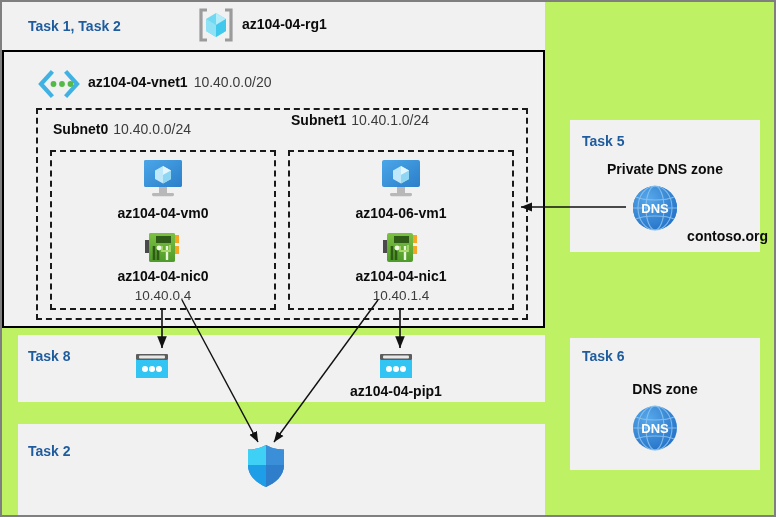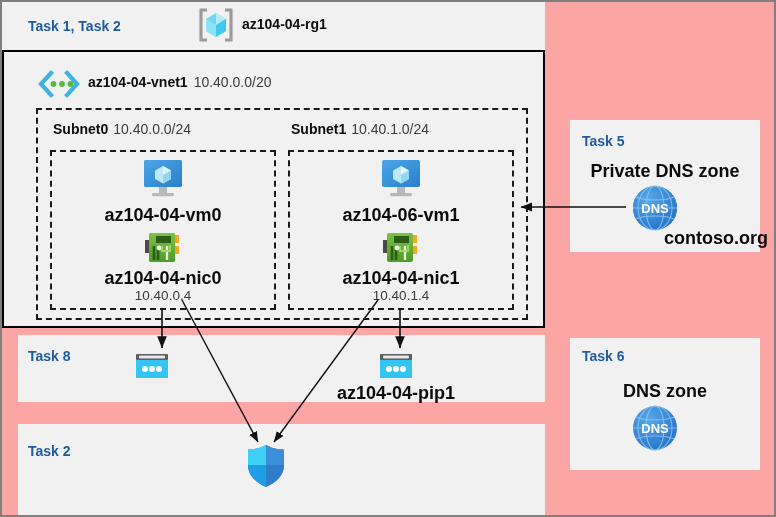--- a/index.html
+++ b/index.html
@@ -2,21 +2,21 @@
 <html><head>
 <meta charset="utf-8">
 <style>
   * { box-sizing: border-box; margin: 0; padding: 0; }
   html, body {
     width: 776px; height: 517px;
     background: #ffffff;
     font-family: "Liberation Sans", sans-serif;
     overflow: hidden;
   }
-  #stage { position: relative; width: 776px; height: 517px; background: #fca5a5; }
+  #stage { position: relative; width: 776px; height: 517px; background: #bef264; }
 
   
   .panel { position: absolute; background: #f1f1f1; }
   #rg-panel      { left: 2px;   top: 2px;   width: 543px; height: 48px; }
   #vnet-panel    { left: 2px;   top: 50px;  width: 543px; height: 278px; background: #f1f1f1;
                    border: 2px solid #000000; border-top: 2px solid #000000; }
   #task3-panel   { left: 18px;  top: 335px; width: 527px; height: 67px; }
   #task4-panel   { left: 18px;  top: 424px; width: 527px; height: 91px; }
   #task5-panel   { left: 570px; top: 120px; width: 190px; height: 132px; }
   #task6-panel   { left: 570px; top: 338px; width: 190px; height: 132px; }
@@ -33,21 +33,21 @@
 
   
   .task-label {
     position: absolute; color: #1f5c9e; font-weight: bold; font-size: 14px;
     letter-spacing: 0px; white-space: nowrap;
   }
   .res-name { font-weight: bold; color: #0b0b0b; font-size: 14px; white-space: nowrap; }
   .cidr     { font-weight: normal; color: #3b3b3b; font-size: 14px; }
   .caption {
     position: absolute; text-align: center; white-space: nowrap;
-    font-size: 18px; font-weight: bold; color: #0b0b0b;
+    font-size: 14px; font-weight: bold; color: #0b0b0b;
   }
   .sub-caption {
     position: absolute; text-align: center; white-space: nowrap;
     font-size: 13.5px; font-weight: normal; color: #3b3b3b;
   }
   .hdr-row { position: absolute; display: flex; align-items: center; white-space: nowrap; }
 
   
   .icon { position: absolute; }
   svg { display: block; overflow: visible; }
@@ -99,21 +99,21 @@
   <div class="hdr-row" style="left:88px; top:74px;">
     <span class="res-name">az104-04-vnet1</span>
     <span class="cidr" style="margin-left:6px;">10.40.0.0/20</span>
   </div>
 
   <div class="hdr-row" style="left:53px; top:121px;">
     <span class="res-name">Subnet0</span>
     <span class="cidr" style="margin-left:5px;">10.40.0.0/24</span>
   </div>
 
-  <div class="hdr-row" style="left:291px; top:121px;">
+  <div class="hdr-row" style="left:291px; top:112px;">
     <span class="res-name">Subnet1</span>
     <span class="cidr" style="margin-left:5px;">10.40.1.0/24</span>
   </div>
 
   <div class="icon" style="left:140px; top:158px;">
     <svg width="46" height="40" viewBox="0 0 46 40">
       <rect x="4" y="2" width="38" height="27" rx="2" fill="#3494da"></rect>
       <rect x="4" y="2" width="38" height="27" rx="2" fill="url(#vmg0)"></rect>
       <defs>
         <linearGradient id="vmg0" x1="0" y1="0" x2="1" y2="1">

